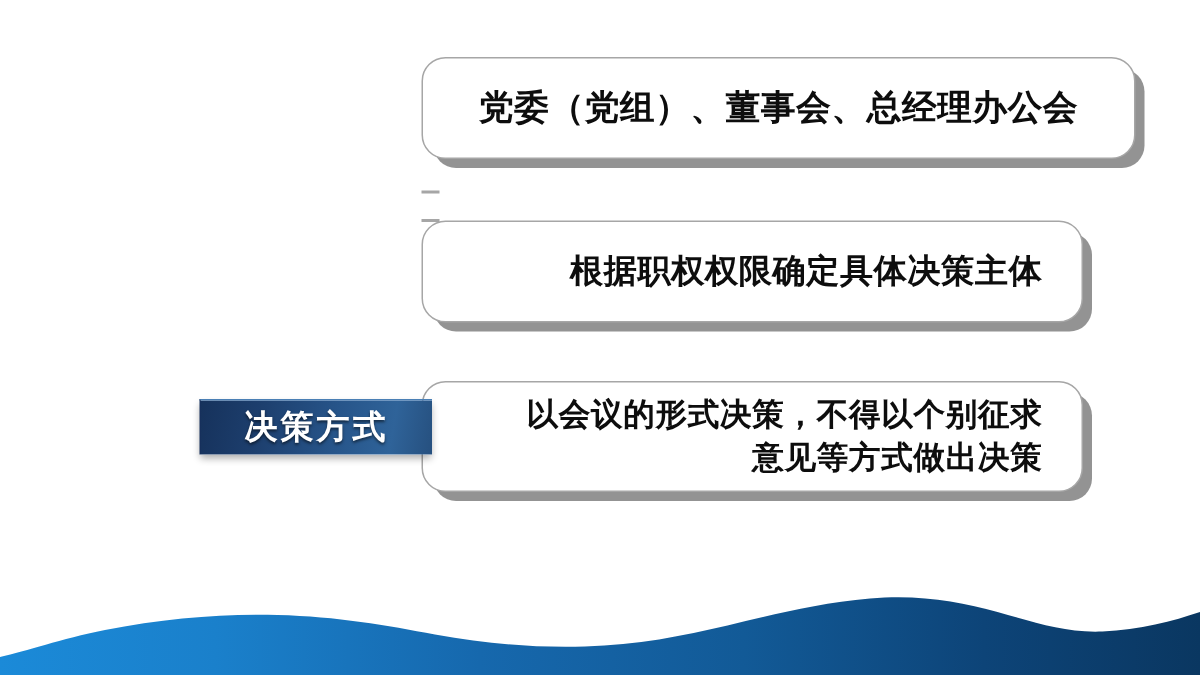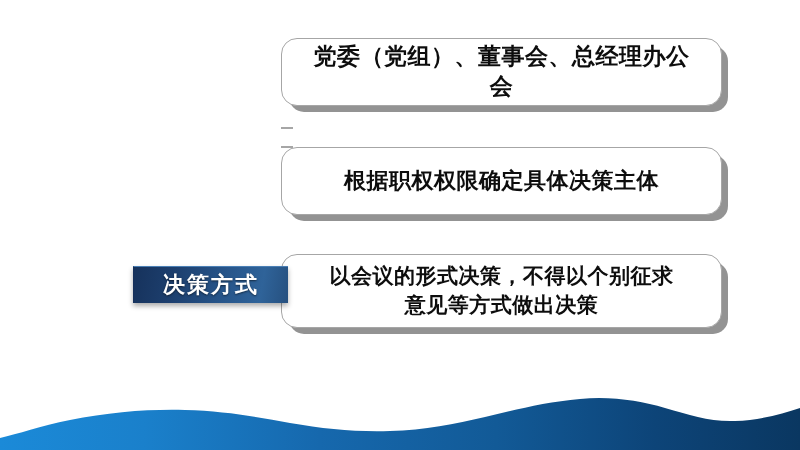--- a/index.html
+++ b/index.html
@@ -44,54 +44,54 @@
     font-family: "Liberation Serif", "DejaVu Serif", serif;
     font-weight: bold;
     line-height: 1.32;
     letter-spacing: 0.5px;
     white-space: pre-line;
   }
 
   #box-1 {
     left: 281px;
     top: 38px;
-    width: 441px;
+    width: 476px;
     height: 68px;
     border-radius: 16px;
     padding: 0 22px;
   }
   #box-1 .box-text {
     font-size: 23px;
     text-align: center;
   }
 
   #box-2 {
     left: 281px;
     top: 147px;
     width: 441px;
     height: 68px;
     border-radius: 16px;
     padding: 0 26px;
   }
   #box-2 .box-text {
     font-size: 22px;
-    text-align: center;
+    text-align: right;
   }
 
   #box-3 {
     left: 281px;
     top: 254px;
     width: 441px;
     height: 74px;
     border-radius: 16px;
     padding: 0 26px;
   }
   #box-3 .box-text {
     font-size: 21px;
-    text-align: center;
+    text-align: right;
     line-height: 1.36;
   }
 
   
   .connector {
     position: absolute;
     height: 1.5px;
     background: #a6a6a6;
   }
 

